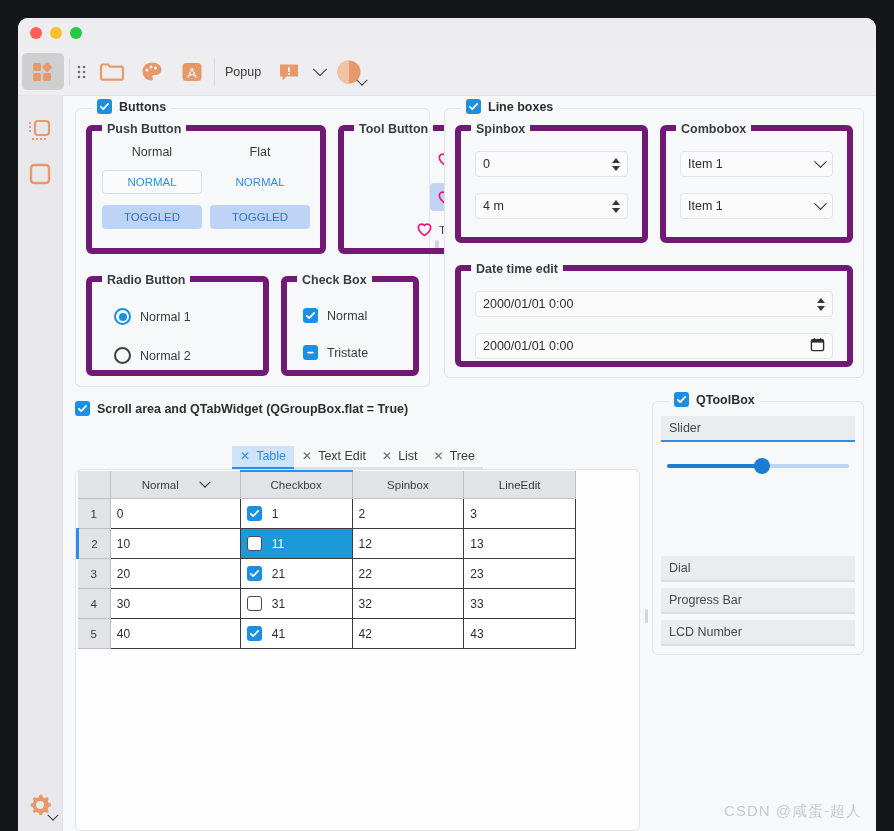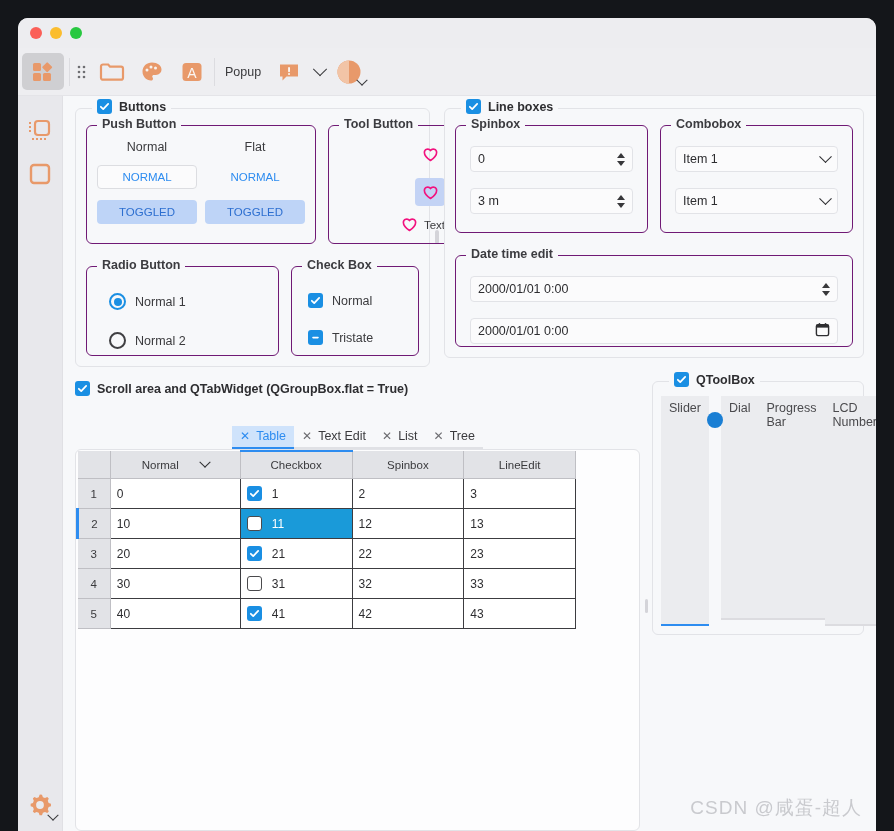--- a/index.html
+++ b/index.html
@@ -63,21 +63,21 @@
   .radio.on::after{content:"";width:8px;height:8px;border-radius:50%;background:#1a8fe3;}
   .radio.off{border:2px solid #3f3f42;}
   
   .panes{display:flex;flex:0 0 auto;}
   .pane-left{width:355px;flex:0 0 auto;}
   .splitter{width:14px;flex:0 0 auto;display:flex;align-items:center;justify-content:center;}
   .splitter .grip{width:4px;height:14px;background:#d4d4d9;border-radius:2px;}
   .pane-right{flex:1 1 auto;}
   .gb-buttons{padding:16px 10px 10px 10px;margin-top:2px;}
   .two-col{display:flex;gap:12px;}
-  .sub{position:relative;border:1px solid #701a75;border-radius:6px;padding:14px 10px 10px 10px;}
+  .sub{position:relative;border:6px solid #701a75;border-radius:6px;padding:14px 10px 10px 10px;}
   .sub-title{position:absolute;top:-9px;left:10px;background:#f7f8fa;padding:0 5px;
              font-size:12.5px;font-weight:bold;color:#3c3c40;}
   .pb-grid{display:grid;grid-template-columns:1fr 1fr;row-gap:11px;column-gap:8px;place-items:center;}
   .lbl{font-size:12.5px;color:#3a3a3d;}
   .btn-normal{min-width:78px;text-align:center;padding:5px 10px;border:1px solid #dcdde1;
               border-radius:4px;background:#fbfbfc;color:#2d8cf0;font-size:11.5px;}
   .btn-flat{min-width:78px;text-align:center;padding:5px 10px;border:1px solid transparent;
             border-radius:4px;background:transparent;color:#2d8cf0;font-size:11.5px;}
   .btn-toggled{min-width:78px;text-align:center;padding:5px 10px;border:1px solid transparent;
                border-radius:4px;background:#bed4f7;color:#2d6fd0;font-size:11.5px;}
@@ -116,31 +116,31 @@
   table.qt th.corner{width:28px;background:#e2e3e7;}
   table.qt th.sel{border-top:2px solid #2d8cf0;}
   table.qt td{border:1px solid #3c3c40;height:29px;padding:0 6px;color:#2d2d30;background:#fff;}
   table.qt td.rowhdr{background:#e2e3e7;text-align:center;width:28px;color:#3a3a3d;
                      border:1px solid #bfbfc4;border-left:none;font-size:11.5px;padding:0;}
   table.qt td.rowhdr.sel{border-left:3px solid #2d8cf0;}
   table.qt td.cellsel{background:#1a9ad9;color:#fff;}
   .cellcb{display:flex;align-items:center;gap:10px;}
   .hdr-sort{display:flex;align-items:center;justify-content:center;gap:22px;}
   
-  .tbx{display:flex;flex-direction:row;height:100%;}
+  .tbx{display:flex;flex-direction:column;height:100%;}
   .tbx-head{background:#ebecef;border-bottom:2px solid #2d8cf0;font-size:12.5px;color:#4a4a4d;
             padding:5px 8px;}
   .tbx-head.collapsed{border-bottom:2px solid #dcdce0;}
   .tbx-body{padding:16px 6px 0 6px;flex:1 1 auto;}
   .slider{position:relative;height:16px;}
   .slider .track{position:absolute;top:6px;left:0;right:0;height:4px;border-radius:2px;background:#bcd4f5;}
   .slider .fill{position:absolute;top:6px;left:0;width:52%;height:4px;border-radius:2px;background:#1a7fd4;}
   .slider .handle{position:absolute;top:0;left:52%;margin-left:-8px;width:16px;height:16px;
                   border-radius:50%;background:#1a7fd4;}
-  .watermark{position:absolute;right:14px;bottom:10px;font-size:19px;color:#c9cace;
+  .watermark{position:absolute;right:14px;bottom:10px;font-size:15px;color:#c9cace;
              letter-spacing:1px;pointer-events:none;margin-top:34px;}
   .vsplit{width:12px;flex:0 0 auto;display:flex;align-items:center;justify-content:center;}
   .vsplit .grip{width:3px;height:14px;background:#d4d4d9;border-radius:2px;}
 </style>
 </head>
 <body>
 
 <div class="window">
 
   <div class="titlebar">
@@ -350,21 +350,21 @@
               <div class="sub" style="flex:1 1 0;padding:20px 14px 18px 14px">
                 <div class="sub-title">Spinbox</div>
                 <div class="field" style="margin-bottom:16px">
                   <span>0</span>
                   <span class="spin-arrows">
                     <span class="tri-up"></span>
                     <span class="tri-dn"></span>
                   </span>
                 </div>
                 <div class="field">
-                  <span>3 m</span>
+                  <span>4 m</span>
                   <span class="spin-arrows">
                     <span class="tri-up"></span>
                     <span class="tri-dn"></span>
                   </span>
                 </div>
               </div>
 
               <div class="sub" style="flex:1 1 0;padding:20px 14px 18px 14px">
                 <div class="sub-title">Combobox</div>
                 <div class="field" style="margin-bottom:16px">

